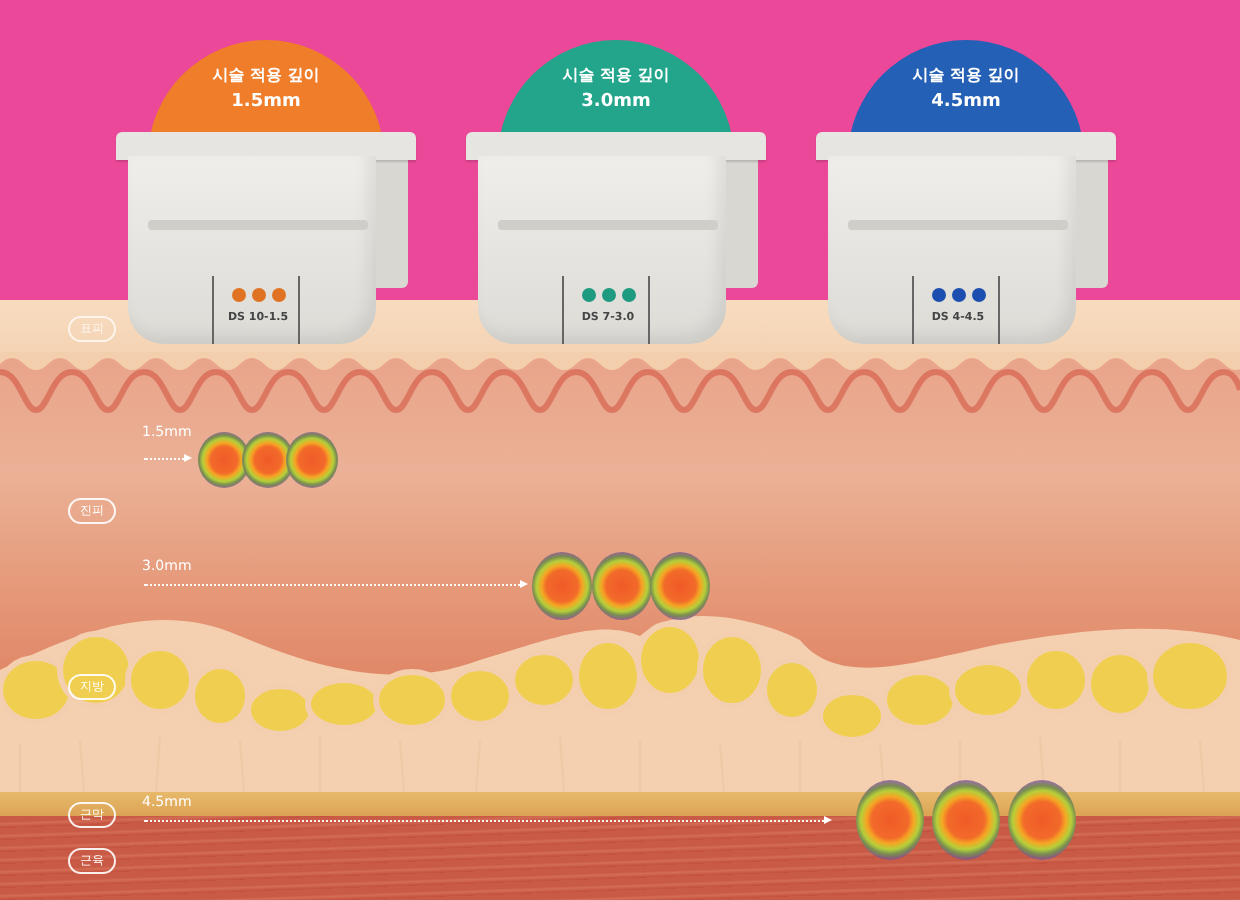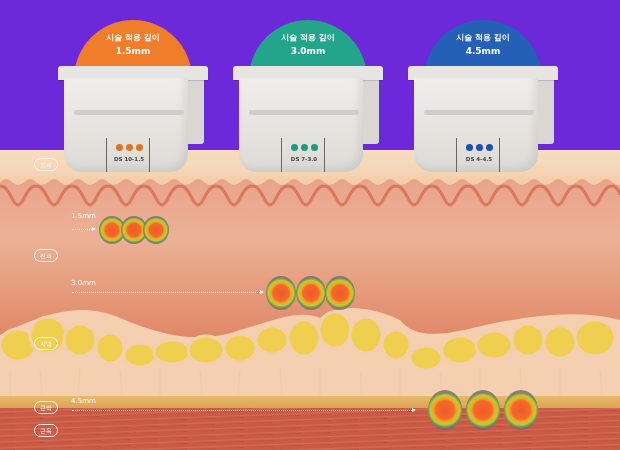--- a/index.html
+++ b/index.html
@@ -1,18 +1,18 @@
 <!DOCTYPE html>
 <html><head>
 <meta charset="utf-8">
 <style>
   * { margin:0; padding:0; box-sizing:border-box; }
   html, body { width:620px; height:450px; overflow:hidden; background:#ffffff; }
   body { font-family: "DejaVu Sans", sans-serif; position:relative; }
-  .stage { position:absolute; left:0; top:0; width:620px; height:450px; overflow:hidden; background:#6d28d9; }
+  .stage { position:absolute; left:0; top:0; width:620px; height:450px; overflow:hidden; background:#ec4899; }
 
   
   .layer { position:absolute; left:0; width:620px; }
   .epidermis { top:150px; height:40px; background:linear-gradient(#f8dcc0,#f3cfae); }
   .dermis { top:178px; height:170px; background:linear-gradient(#e9a48a 0%, #ebb196 35%, #e59878 70%, #df8464 100%); }
   .fascia { top:396px; height:14px; background:linear-gradient(#e8b96b,#d9a050); }
   .muscle { top:408px; height:42px; background:repeating-linear-gradient(178deg,#c95a45 0px,#c95a45 3px,#d46d55 4px,#c24f3d 6px); }
 
   svg.overlay { position:absolute; left:0; top:0; }
 

